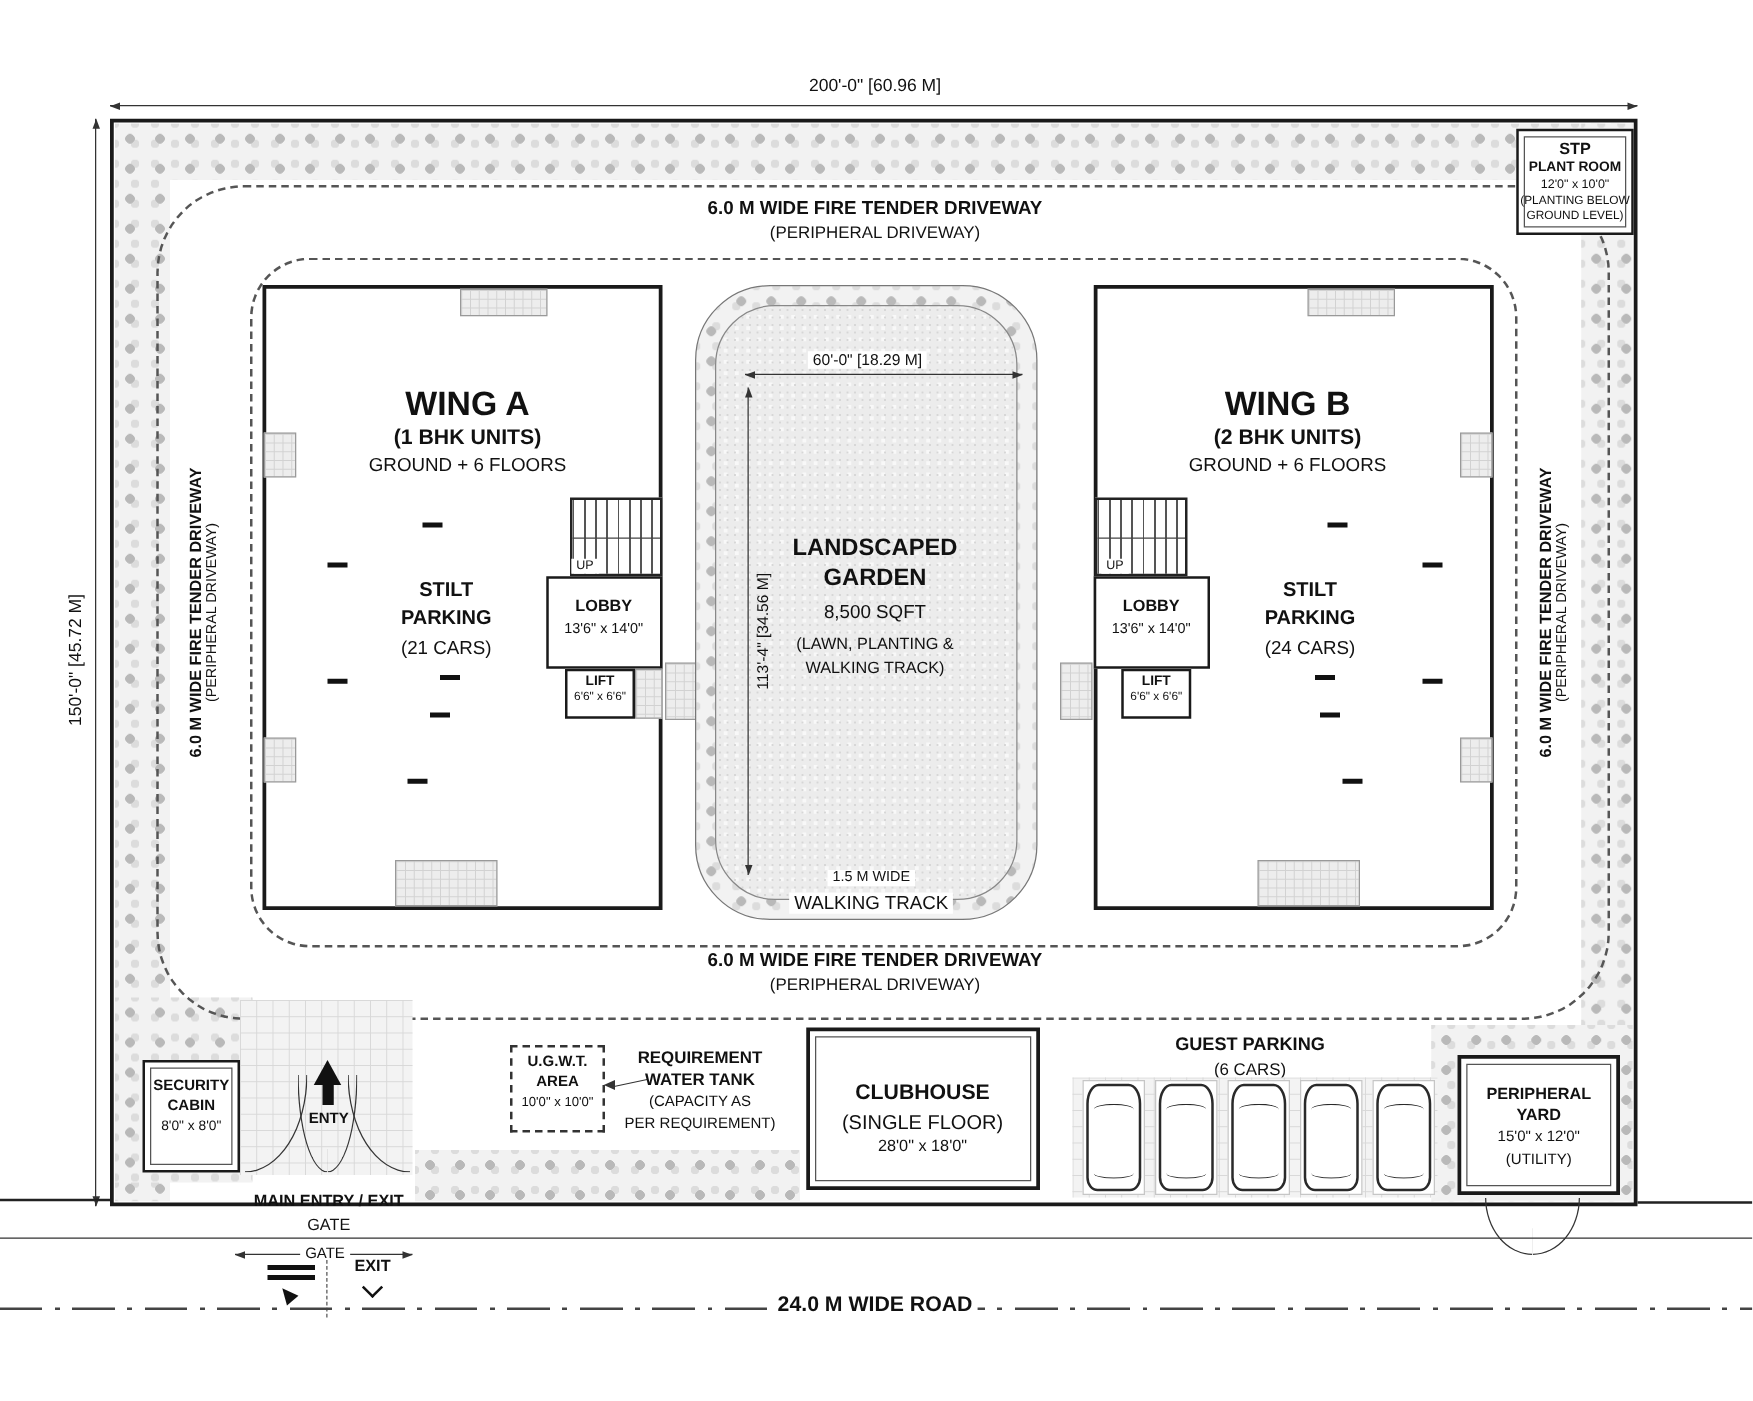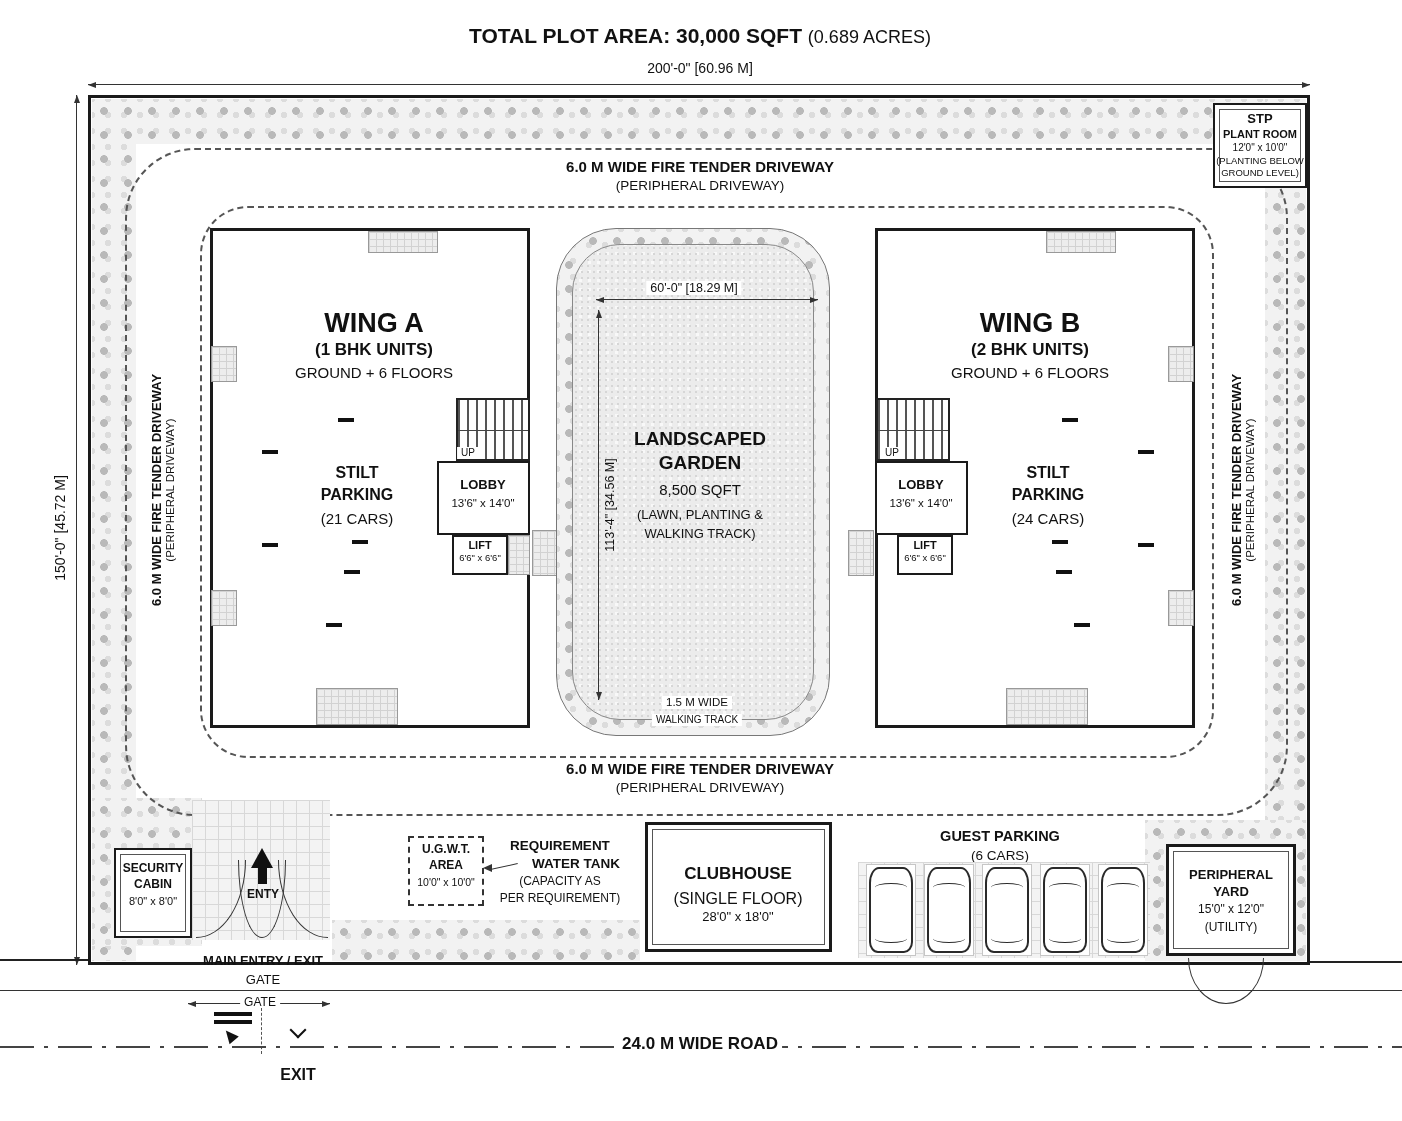--- a/index.html
+++ b/index.html
@@ -50,24 +50,20 @@
   .bay{position:absolute;background:#fff;border:1px solid #c6c6c6;box-sizing:border-box;}
   .wbg{background:#fff;padding:0 4px;}
   .chev{position:absolute;width:10px;height:10px;border-left:2.5px solid #111;border-bottom:2.5px solid #111;transform:rotate(-45deg);}
   .tri-up{position:absolute;width:0;height:0;border-left:11px solid transparent;border-right:11px solid transparent;border-bottom:20px solid #111;}
 </style>
 </head>
 <body>
 
 <div id="sheet">
 
-  <div class="t" style="left:700px;top:24px;font-size:21px;">
-    <span class="b">TOTAL PLOT AREA: 30,000 SQFT</span>
-    <span style="font-size:18px;">(0.689 ACRES)</span>
-  </div>
 
   <div class="t" style="left:700px;top:60px;font-size:14px;">200'-0" [60.96 M]</div>
   <div class="dim-h" style="left:88px;top:84px;width:1222px;"></div>
 
   <div class="dim-v" style="left:76px;top:95px;height:870px;"></div>
   <div class="rt" style="left:60px;top:528px;font-size:14px;">150'-0" [45.72 M]</div>
 
   <div class="box" style="left:88px;top:95px;width:1222px;height:870px;border-width:3px;"></div>
 
   <div class="hedge" style="left:92px;top:99px;width:1214px;height:45px;"></div>
@@ -141,21 +137,21 @@
   <div class="dim-h" style="left:596px;top:299px;width:222px;"></div>
   <div class="dim-v" style="left:598px;top:310px;height:390px;"></div>
   <div class="rt" style="left:610px;top:505px;font-size:12.5px;">113'-4" [34.56 M]</div>
 
   <div class="t b" style="left:700px;top:428px;font-size:19px;">LANDSCAPED</div>
   <div class="t b" style="left:700px;top:452px;font-size:19px;">GARDEN</div>
   <div class="t" style="left:700px;top:481px;font-size:15px;">8,500 SQFT</div>
   <div class="t" style="left:700px;top:508px;font-size:13px;">(LAWN, PLANTING &amp;</div>
   <div class="t" style="left:700px;top:527px;font-size:13px;">WALKING TRACK)</div>
   <div class="t wbg" style="left:697px;top:696px;font-size:11.5px;">1.5 M WIDE</div>
-  <div class="t wbg" style="left:697px;top:714px;font-size:10px;">WALKING TRACK</div>
+  <div class="t wbg" style="left:697px;top:714px;font-size:15px;">WALKING TRACK</div>
 
   <div class="box" style="left:875px;top:228px;width:320px;height:500px;"></div>
   <div class="paved-sm" style="left:1046px;top:231px;width:70px;height:22px;"></div>
   <div class="paved-sm" style="left:1006px;top:688px;width:82px;height:37px;"></div>
   <div class="paved-sm" style="left:1168px;top:346px;width:26px;height:36px;"></div>
   <div class="paved-sm" style="left:1168px;top:590px;width:26px;height:36px;"></div>
 
   <div class="t b" style="left:1030px;top:308px;font-size:27px;">WING B</div>
   <div class="t b" style="left:1030px;top:340px;font-size:17px;">(2 BHK UNITS)</div>
   <div class="t" style="left:1030px;top:364px;font-size:15px;">GROUND + 6 FLOORS</div>
@@ -202,32 +198,32 @@
   <div class="t" style="left:263px;top:973px;font-size:13px;">GATE</div>
 
   <div class="abs" style="left:0;top:990px;width:1402px;border-top:1.5px solid #333;"></div>
 
   <div class="dim-h" style="left:188px;top:1003px;width:142px;"></div>
   <div class="t wbg" style="left:260px;top:996px;font-size:12px;">GATE</div>
 
   <div class="abs" style="left:214px;top:1012px;width:38px;height:4px;background:#111;"></div>
   <div class="abs" style="left:214px;top:1020px;width:38px;height:4px;background:#111;"></div>
   <div class="abs" style="left:224px;top:1029px;width:0;height:0;border-left:6px solid transparent;border-right:6px solid transparent;border-bottom:13px solid #111;transform:rotate(-40deg);"></div>
-  <div class="t b" style="left:298px;top:1066px;font-size:16px;">EXIT</div>
+  <div class="t b" style="left:298px;top:1006px;font-size:13px;">EXIT</div>
   <div class="chev" style="left:292px;top:1024px;"></div>
   <div class="abs" style="left:261px;top:1008px;height:46px;border-left:1px dashed #555;"></div>
 
   <div class="abs" style="left:408px;top:836px;width:76px;height:70px;border:2px dashed #333;box-sizing:border-box;background:#fff;"></div>
   <div class="t b" style="left:446px;top:843px;font-size:12px;">U.G.W.T.</div>
   <div class="t b" style="left:446px;top:859px;font-size:12px;">AREA</div>
   <div class="t" style="left:446px;top:876px;font-size:10.5px;">10'0" x 10'0"</div>
   <div class="abs" style="left:490px;top:866px;width:28px;border-top:1.5px solid #333;transform:rotate(-12deg);"></div>
   <div class="abs" style="left:483px;top:864px;width:0;height:0;border-top:4px solid transparent;border-bottom:4px solid transparent;border-right:9px solid #333;"></div>
   <div class="t b" style="left:560px;top:838px;font-size:13.5px;">REQUIREMENT</div>
-  <div class="t b" style="left:560px;top:856px;font-size:13.5px;margin-left:16px;">WATER TANK</div>
+  <div class="t b" style="left:560px;top:856px;font-size:13.5px;">WATER TANK</div>
   <div class="t" style="left:560px;top:875px;font-size:12px;">(CAPACITY AS</div>
   <div class="t" style="left:560px;top:892px;font-size:12px;">PER REQUIREMENT)</div>
 
   <div class="box" style="left:645px;top:822px;width:187px;height:130px;"></div>
   <div class="thin" style="left:652px;top:829px;width:173px;height:116px;"></div>
   <div class="t b" style="left:738px;top:864px;font-size:17px;">CLUBHOUSE</div>
   <div class="t" style="left:738px;top:890px;font-size:16px;">(SINGLE FLOOR)</div>
   <div class="t" style="left:738px;top:910px;font-size:13px;">28'0" x 18'0"</div>
 
   <div class="t b" style="left:1000px;top:828px;font-size:14.5px;">GUEST PARKING</div>

